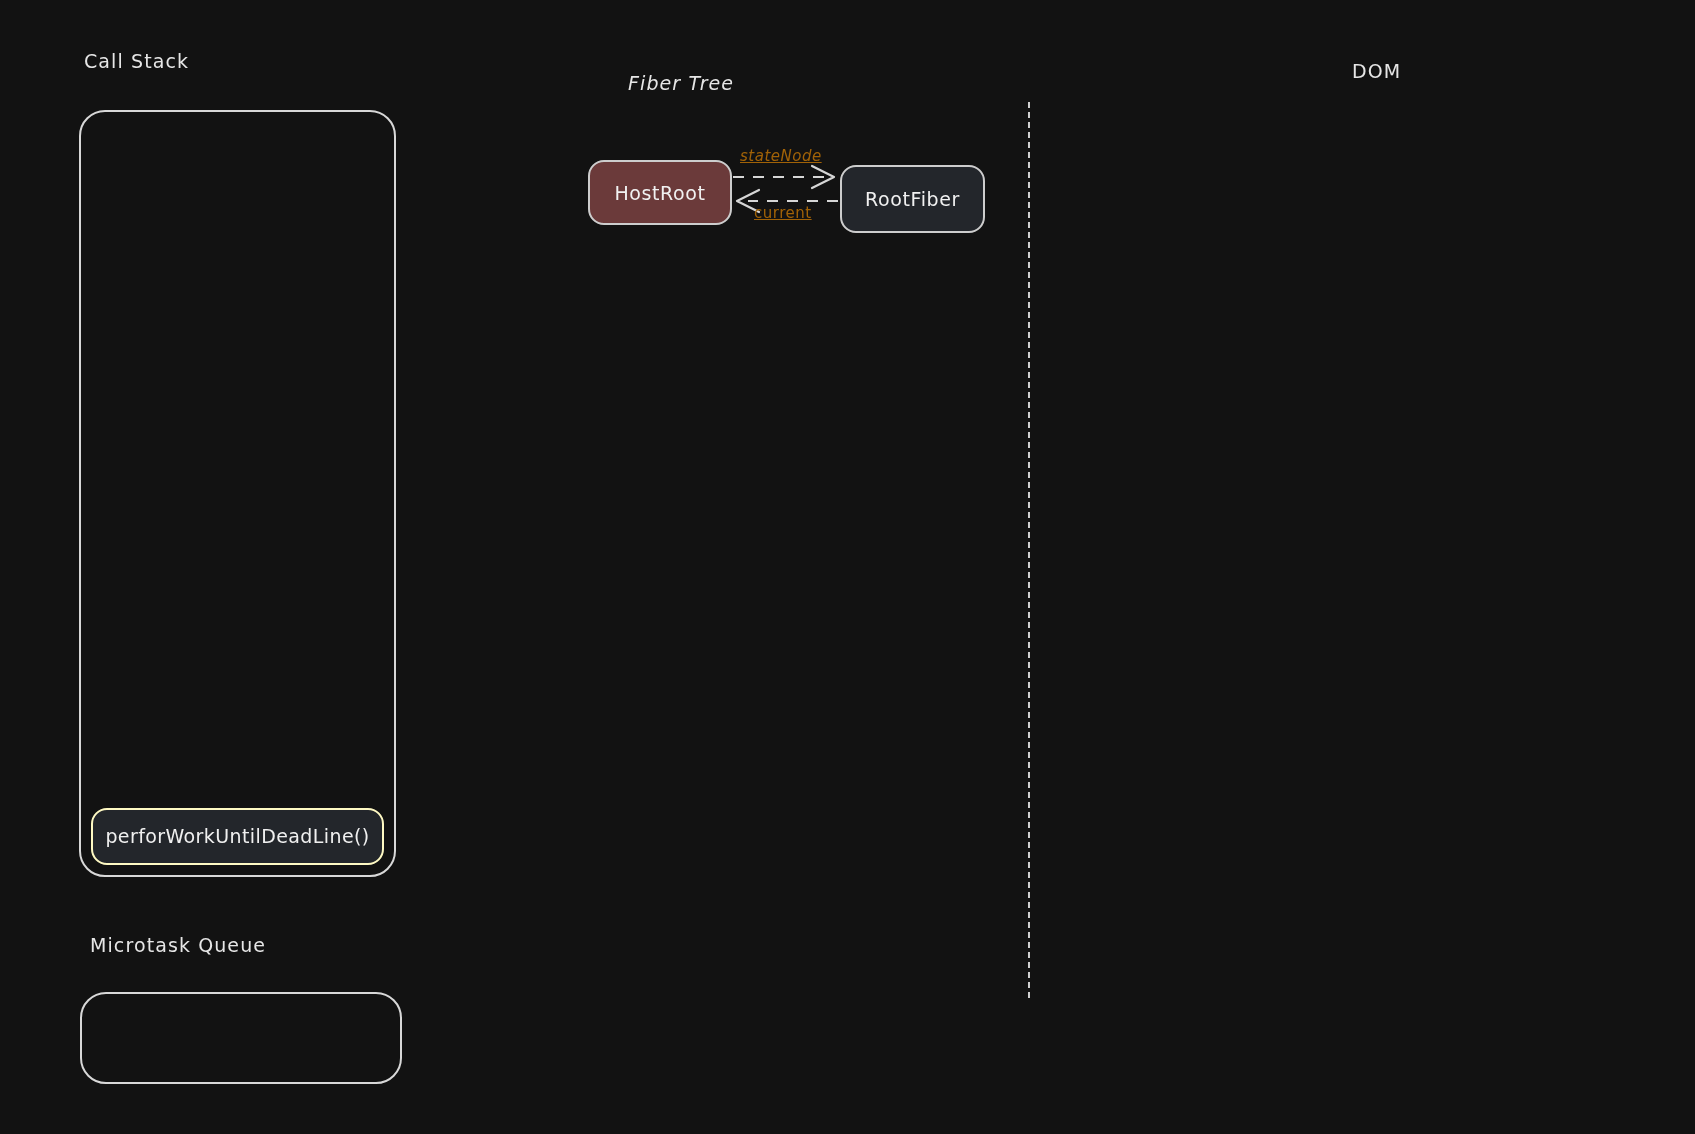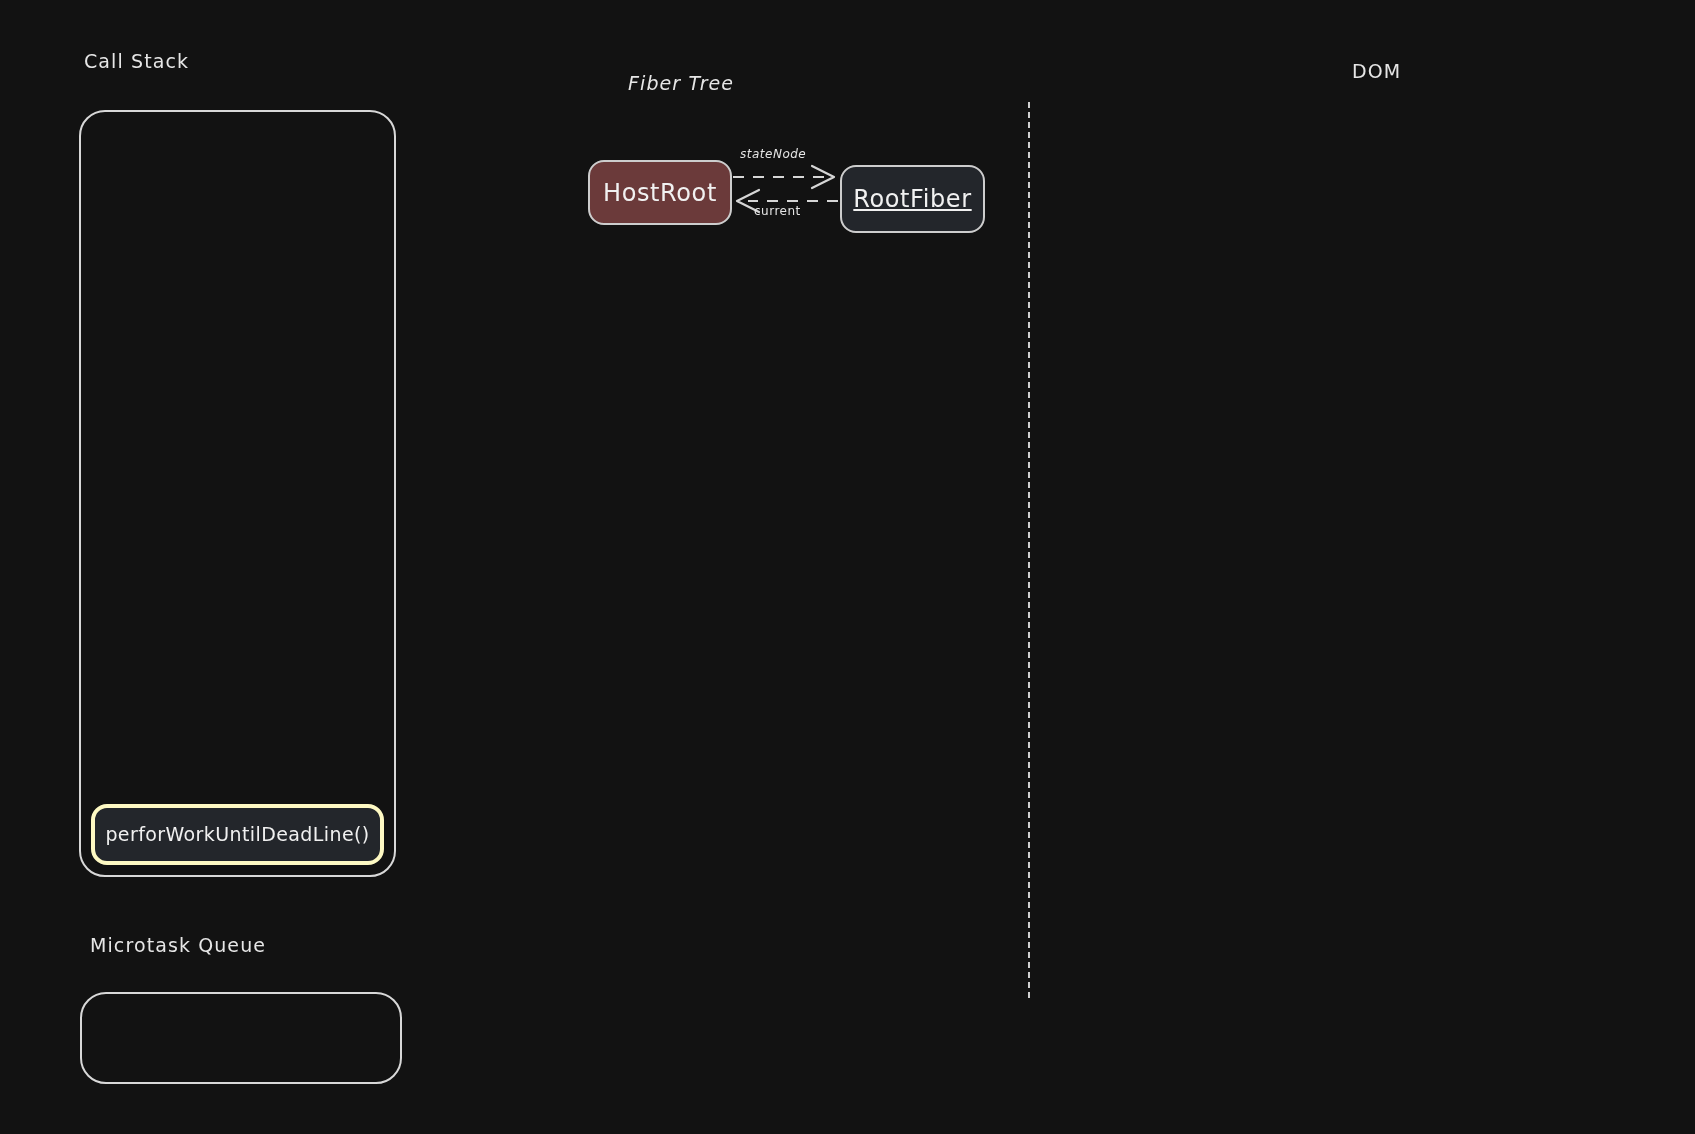--- a/index.html
+++ b/index.html
@@ -68,21 +68,21 @@
     flex-direction: column-reverse;
     align-items: center;
     gap: 8px;
     padding: 0 10px;
     box-sizing: border-box;
   }
   .stack-frame {
     width: 100%;
     box-sizing: border-box;
     background: #23262b;
-    border: 4px solid #fef9c3;
+    border: 2px solid #fef9c3;
     border-radius: 16px;
     color: #f0f0f0;
     font-size: 19px;
     letter-spacing: 0.4px;
     text-align: center;
     padding: 15px 6px 16px 6px;
     white-space: nowrap;
     overflow: hidden;
     text-overflow: ellipsis;
   }
@@ -90,21 +90,21 @@
   
   .node {
     position: absolute;
     box-sizing: border-box;
     border: 2px solid #cdcdcd;
     border-radius: 16px;
     display: flex;
     align-items: center;
     justify-content: center;
     color: #f1f1f1;
-    font-size: 24px;
+    font-size: 19px;
     letter-spacing: 0.6px;
     white-space: nowrap;
   }
   #node-hostroot {
     left: 588px;
     top: 160px;
     width: 144px;
     height: 65px;
     background: #6b3a3a;
   }
@@ -134,25 +134,26 @@
   }
   .edge-head {
     stroke: #d6d6d6;
     stroke-width: 2.2;
     fill: none;
     stroke-linecap: round;
     stroke-linejoin: round;
   }
   .edge-label {
     position: absolute;
-    font-size: 12px;
-    color: #e5e5e5;
+    font-size: 15px;
+    color: #a16207;
     letter-spacing: 0.5px;
     white-space: nowrap;
     font-style: italic;
+    text-decoration: underline;
   }
   #edge-label-statenode { left: 740px; top: 147px; }
   #edge-label-current   { left: 754px; top: 204px; font-style: normal; }
 
   
   #dom-divider {
     position: absolute;
     left: 1028px;
     top: 102px;
     width: 0;
@@ -191,19 +192,19 @@
       <path class="edge-head" d="M 759 190 L 737 201 L 759 212"></path>
     </g>
   </svg>
 
   <div class="edge-label" id="edge-label-statenode">stateNode</div>
 
   <div class="edge-label" id="edge-label-current">current</div>
 
   <div class="node" id="node-hostroot" style="background: rgb(107, 58, 58);">HostRoot</div>
 
-  <div class="node" id="node-rootfiber" style="background: rgb(35, 38, 43); text-decoration: underline;">RootFiber</div>
+  <div class="node" id="node-rootfiber" style="background: rgb(35, 38, 43);">RootFiber</div>
 
   <div id="dom-divider"></div>
 
   <div class="section-label" id="label-dom">DOM</div>
 
 </div>
 
 </body></html>

